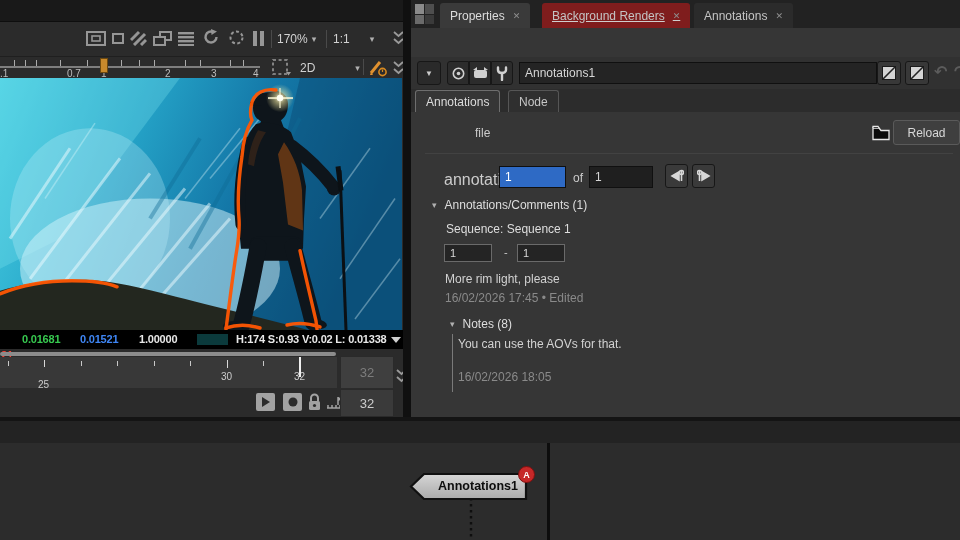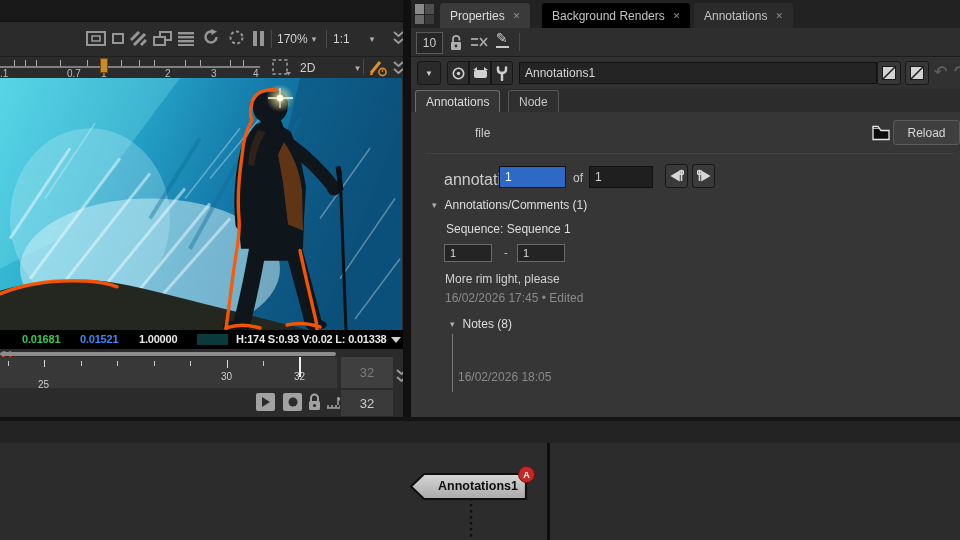--- a/index.html
+++ b/index.html
@@ -325,57 +325,30 @@
             <rect x="0" y="0" width="9" height="10" fill="#8a8a8a"></rect>
             <rect x="10" y="0" width="9" height="10" fill="#4e4e4e"></rect>
             <rect x="0" y="11" width="9" height="9" fill="#6a6a6a"></rect>
             <rect x="10" y="11" width="9" height="9" fill="#3a3a3a"></rect>
           </svg>
       </div>
       <div class="abs tab" style="left:29px;top:3px;height:25px;background:#3a3a3a;">
         <span style="color:#dcdcdc;font-size:12px;">Properties</span>
         <span class="closex">✕</span>
       </div>
-      <div class="abs tab" style="left:131px;top:3px;height:25px;background:#000000;">
+      <div class="abs tab" style="left:131px;top:3px;height:25px;background:#7f1d1d;text-decoration:underline;">
         <span style="color:#c4c4c4;font-size:12px;">Background Renders</span>
         <span class="closex">✕</span>
       </div>
       <div class="abs tab" style="left:283px;top:3px;height:25px;background:#2b2b2b;">
         <span style="color:#c4c4c4;font-size:12px;">Annotations</span>
         <span class="closex">✕</span>
       </div>
     </div>
 
-    <div class="abs" style="left:0;top:28px;width:549px;height:29px;background:#2e2e2e;border-bottom:1px solid #1c1c1c;box-sizing:border-box;">
-      <div class="abs ictn" style="left:5px;top:4px;width:25px;height:20px;background:#262626;border:1px solid #5a5a5a;">
-        <span style="color:#cccccc;font-size:12px;">10</span>
-      </div>
-      <div class="abs ictn" style="left:37px;top:5px;width:17px;height:18px;">
-        <svg width="16" height="17">
-            <path d="M4,8 V5 a3.2,3.2 0 0 1 6.4,0 V6.5" fill="none" stroke="#b0b0b0" stroke-width="1.8"></path>
-            <rect x="2" y="8" width="10" height="8" rx="1" fill="#b0b0b0"></rect>
-            <circle cx="7" cy="12" r="1.4" fill="#2e2e2e"></circle>
-          </svg>
-      </div>
-      <div class="abs ictn" style="left:60px;top:7px;width:17px;height:14px;">
-        <svg width="17" height="13">
-            <g stroke="#a8a8a8" stroke-width="1.8">
-              <line x1="0" y1="3" x2="7" y2="3"></line>
-              <line x1="0" y1="9" x2="7" y2="9"></line>
-              <line x1="9" y1="2" x2="16" y2="10"></line>
-              <line x1="16" y1="2" x2="9" y2="10"></line>
-            </g>
-          </svg>
-      </div>
-      <div class="abs" style="left:85px;top:3px;width:16px;height:20px;">
-        <span style="color:#d0d0d0;font-size:14px;line-height:14px;display:block;">✎</span>
-        <div style="width:13px;height:2px;background:#c8c8c8;margin-top:1px;"></div>
-      </div>
-      <div class="abs vdiv" style="left:108px;top:5px;"></div>
-    </div>
 
     <div class="abs" style="left:0;top:57px;width:549px;height:32px;background:#313131;">
       <div class="abs btn" style="left:6px;top:4px;width:24px;height:24px;background:#2a2a2a;">
         <span style="font-size:8px;color:#cccccc;">▼</span>
       </div>
       <div class="abs btn" style="left:36px;top:4px;width:22px;height:24px;border-radius:3px 0 0 3px;background:#2c2c2c;">
         <svg width="13" height="13">
             <circle cx="6.5" cy="6.5" r="5.2" fill="none" stroke="#d0d0d0" stroke-width="1.6"></circle>
             <circle cx="6.5" cy="6.5" r="1.8" fill="#d0d0d0"></circle>
           </svg>
@@ -477,20 +450,21 @@
         <span style="font-size:11px;">1</span>
       </div>
       <span class="abs" style="left:34px;top:160px;color:#d2d2d2;font-size:12px;">More rim light, please</span>
       <span class="abs dim" style="left:34px;top:179px;font-size:12px;">16/02/2026 17:45 • Edited</span>
 
       <div class="abs row" style="left:39px;top:205px;gap:8px;">
         <span class="tri">▾</span>
         <span class="bold" style="font-size:12px;">Notes (8)</span>
       </div>
       <div class="abs" style="left:41px;top:222px;width:1px;height:58px;background:#7a7a7a;"></div>
+      <span class="abs" style="left:47px;top:225px;color:#d2d2d2;font-size:12px;">You can use the AOVs for that.</span>
       <span class="abs dim" style="left:47px;top:258px;font-size:12px;">16/02/2026 18:05</span>
     </div>
   </div>
 
   <div class="abs" style="left:0;top:417px;width:960px;height:4px;background:#141414;"></div>
   <div class="abs" style="left:0;top:421px;width:960px;height:22px;background:#232323;"></div>
   <div class="abs" style="left:0;top:443px;width:960px;height:97px;background:#2c2c2c;">
     <div class="abs" style="left:547px;top:0;width:3px;height:97px;background:#0d0d0d;"></div>
 
     <svg class="abs" style="left:468px;top:55px;" width="6" height="42">

